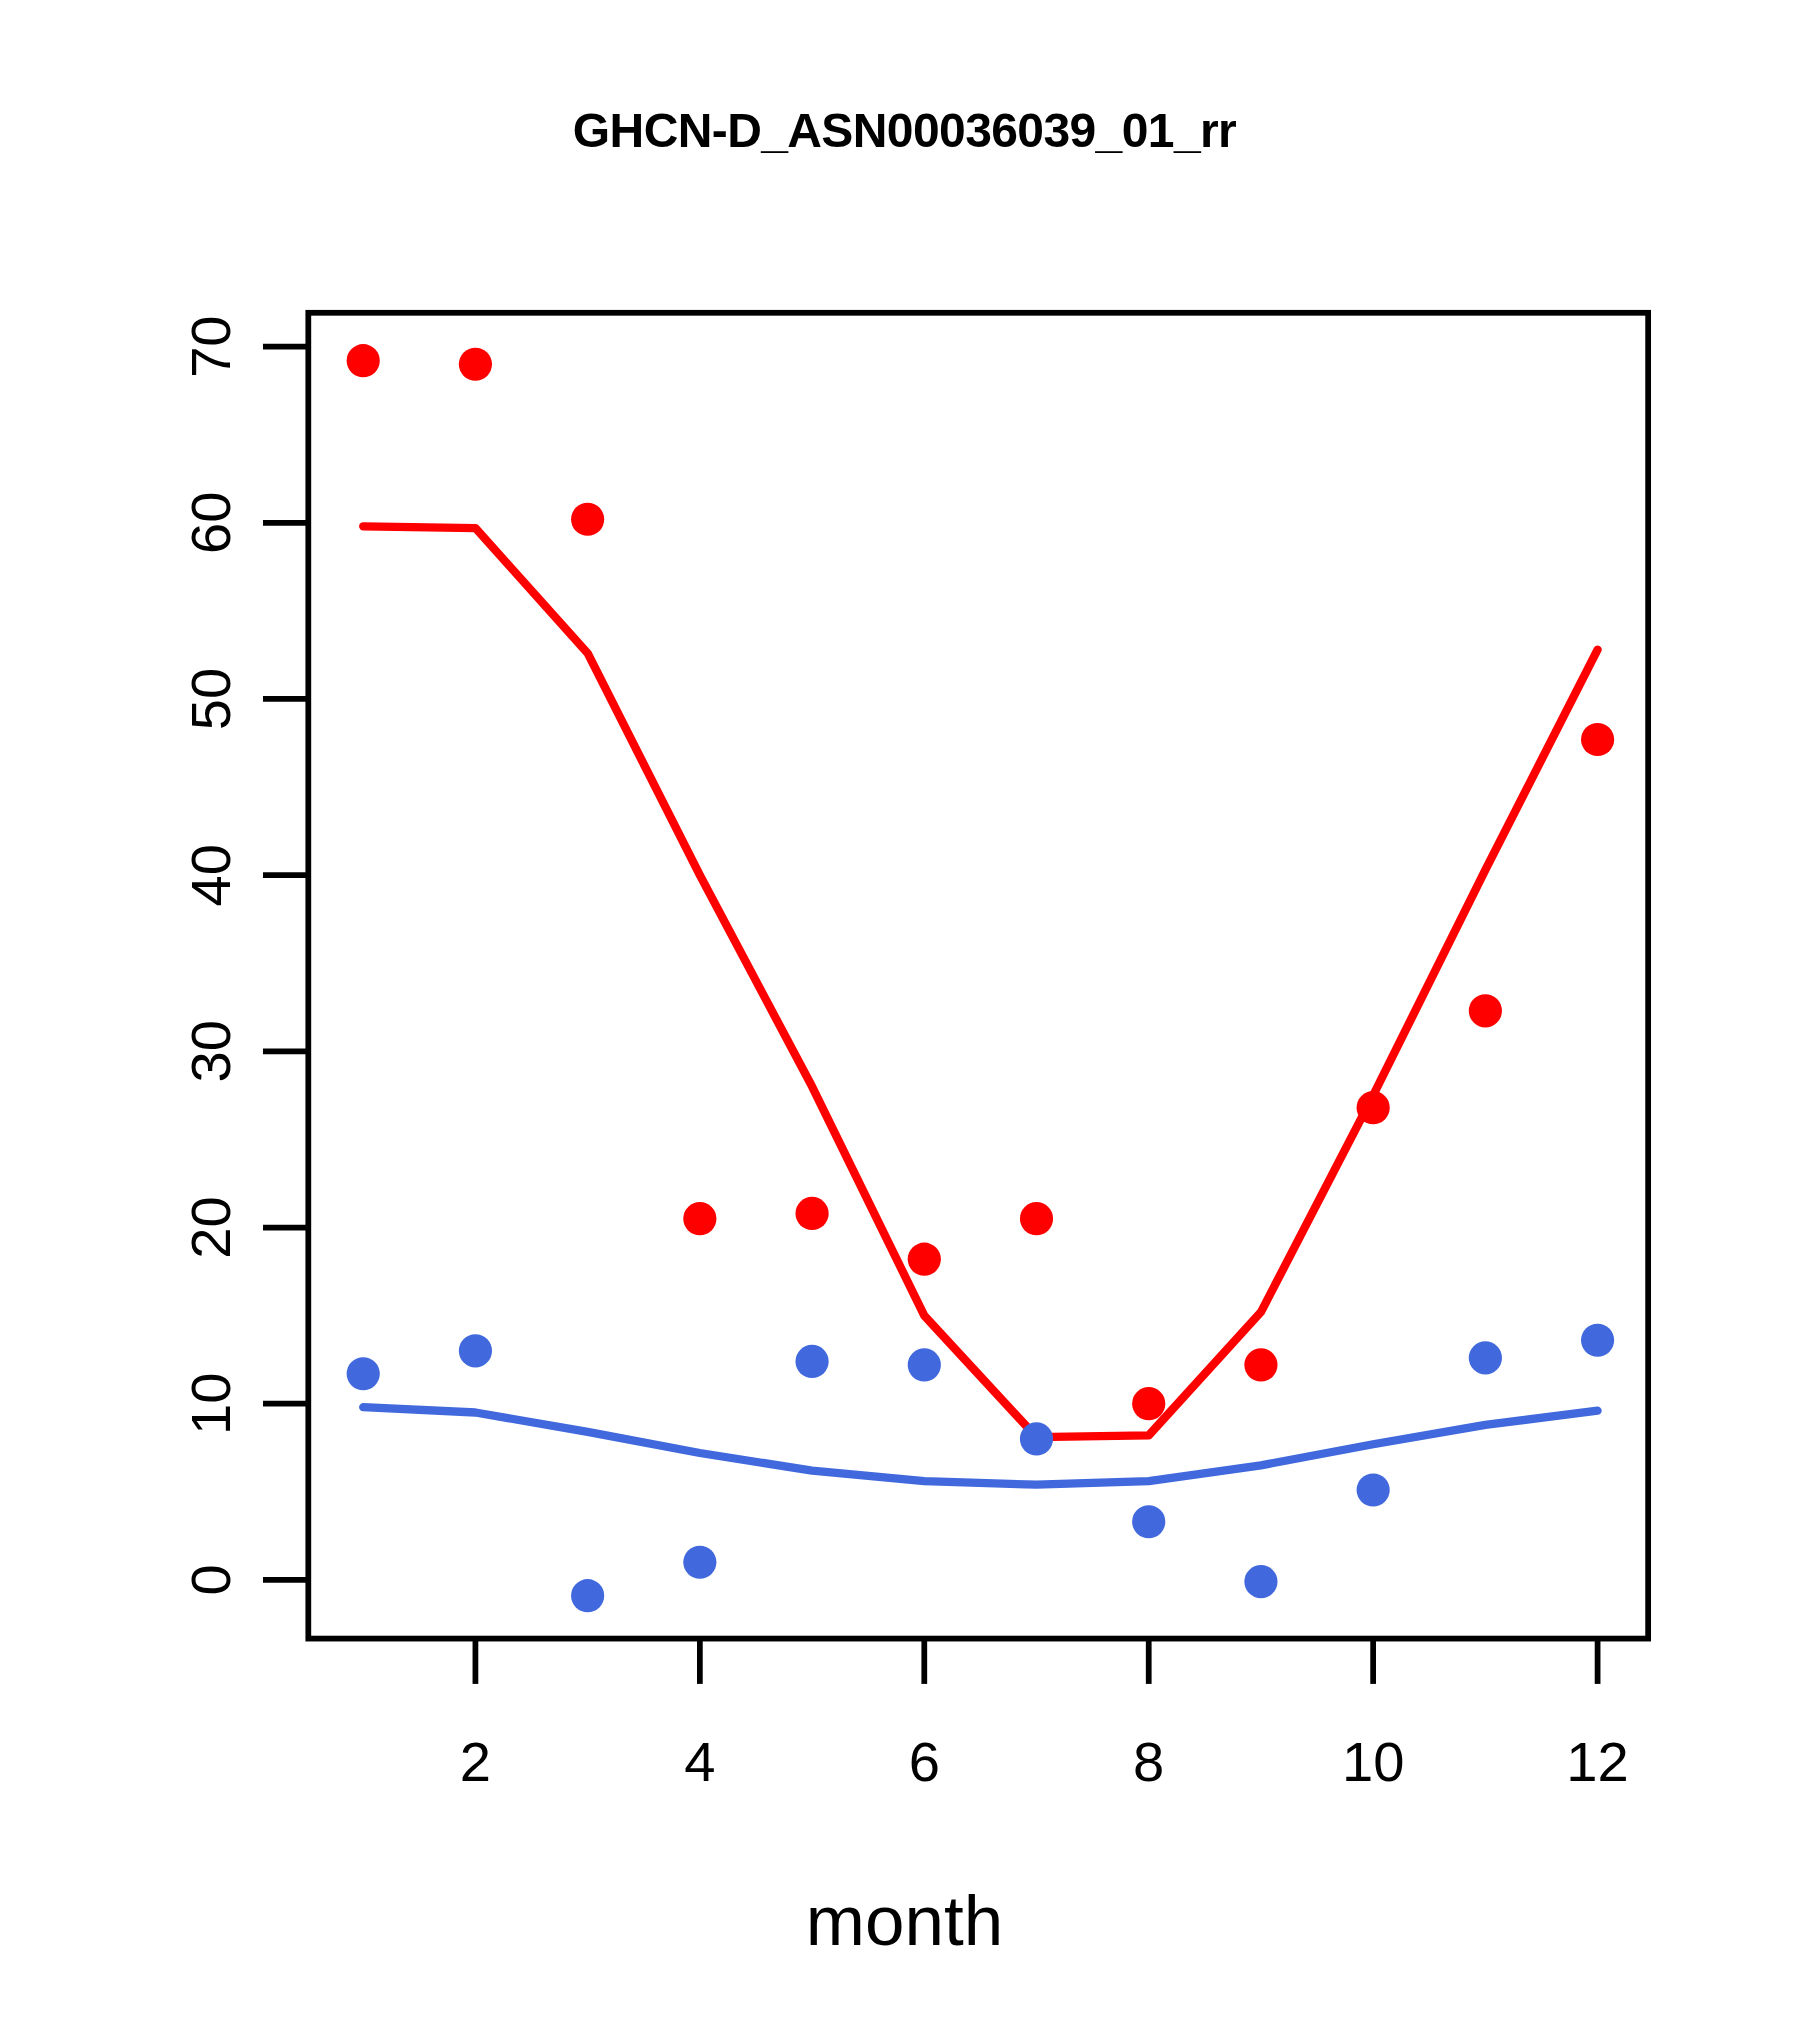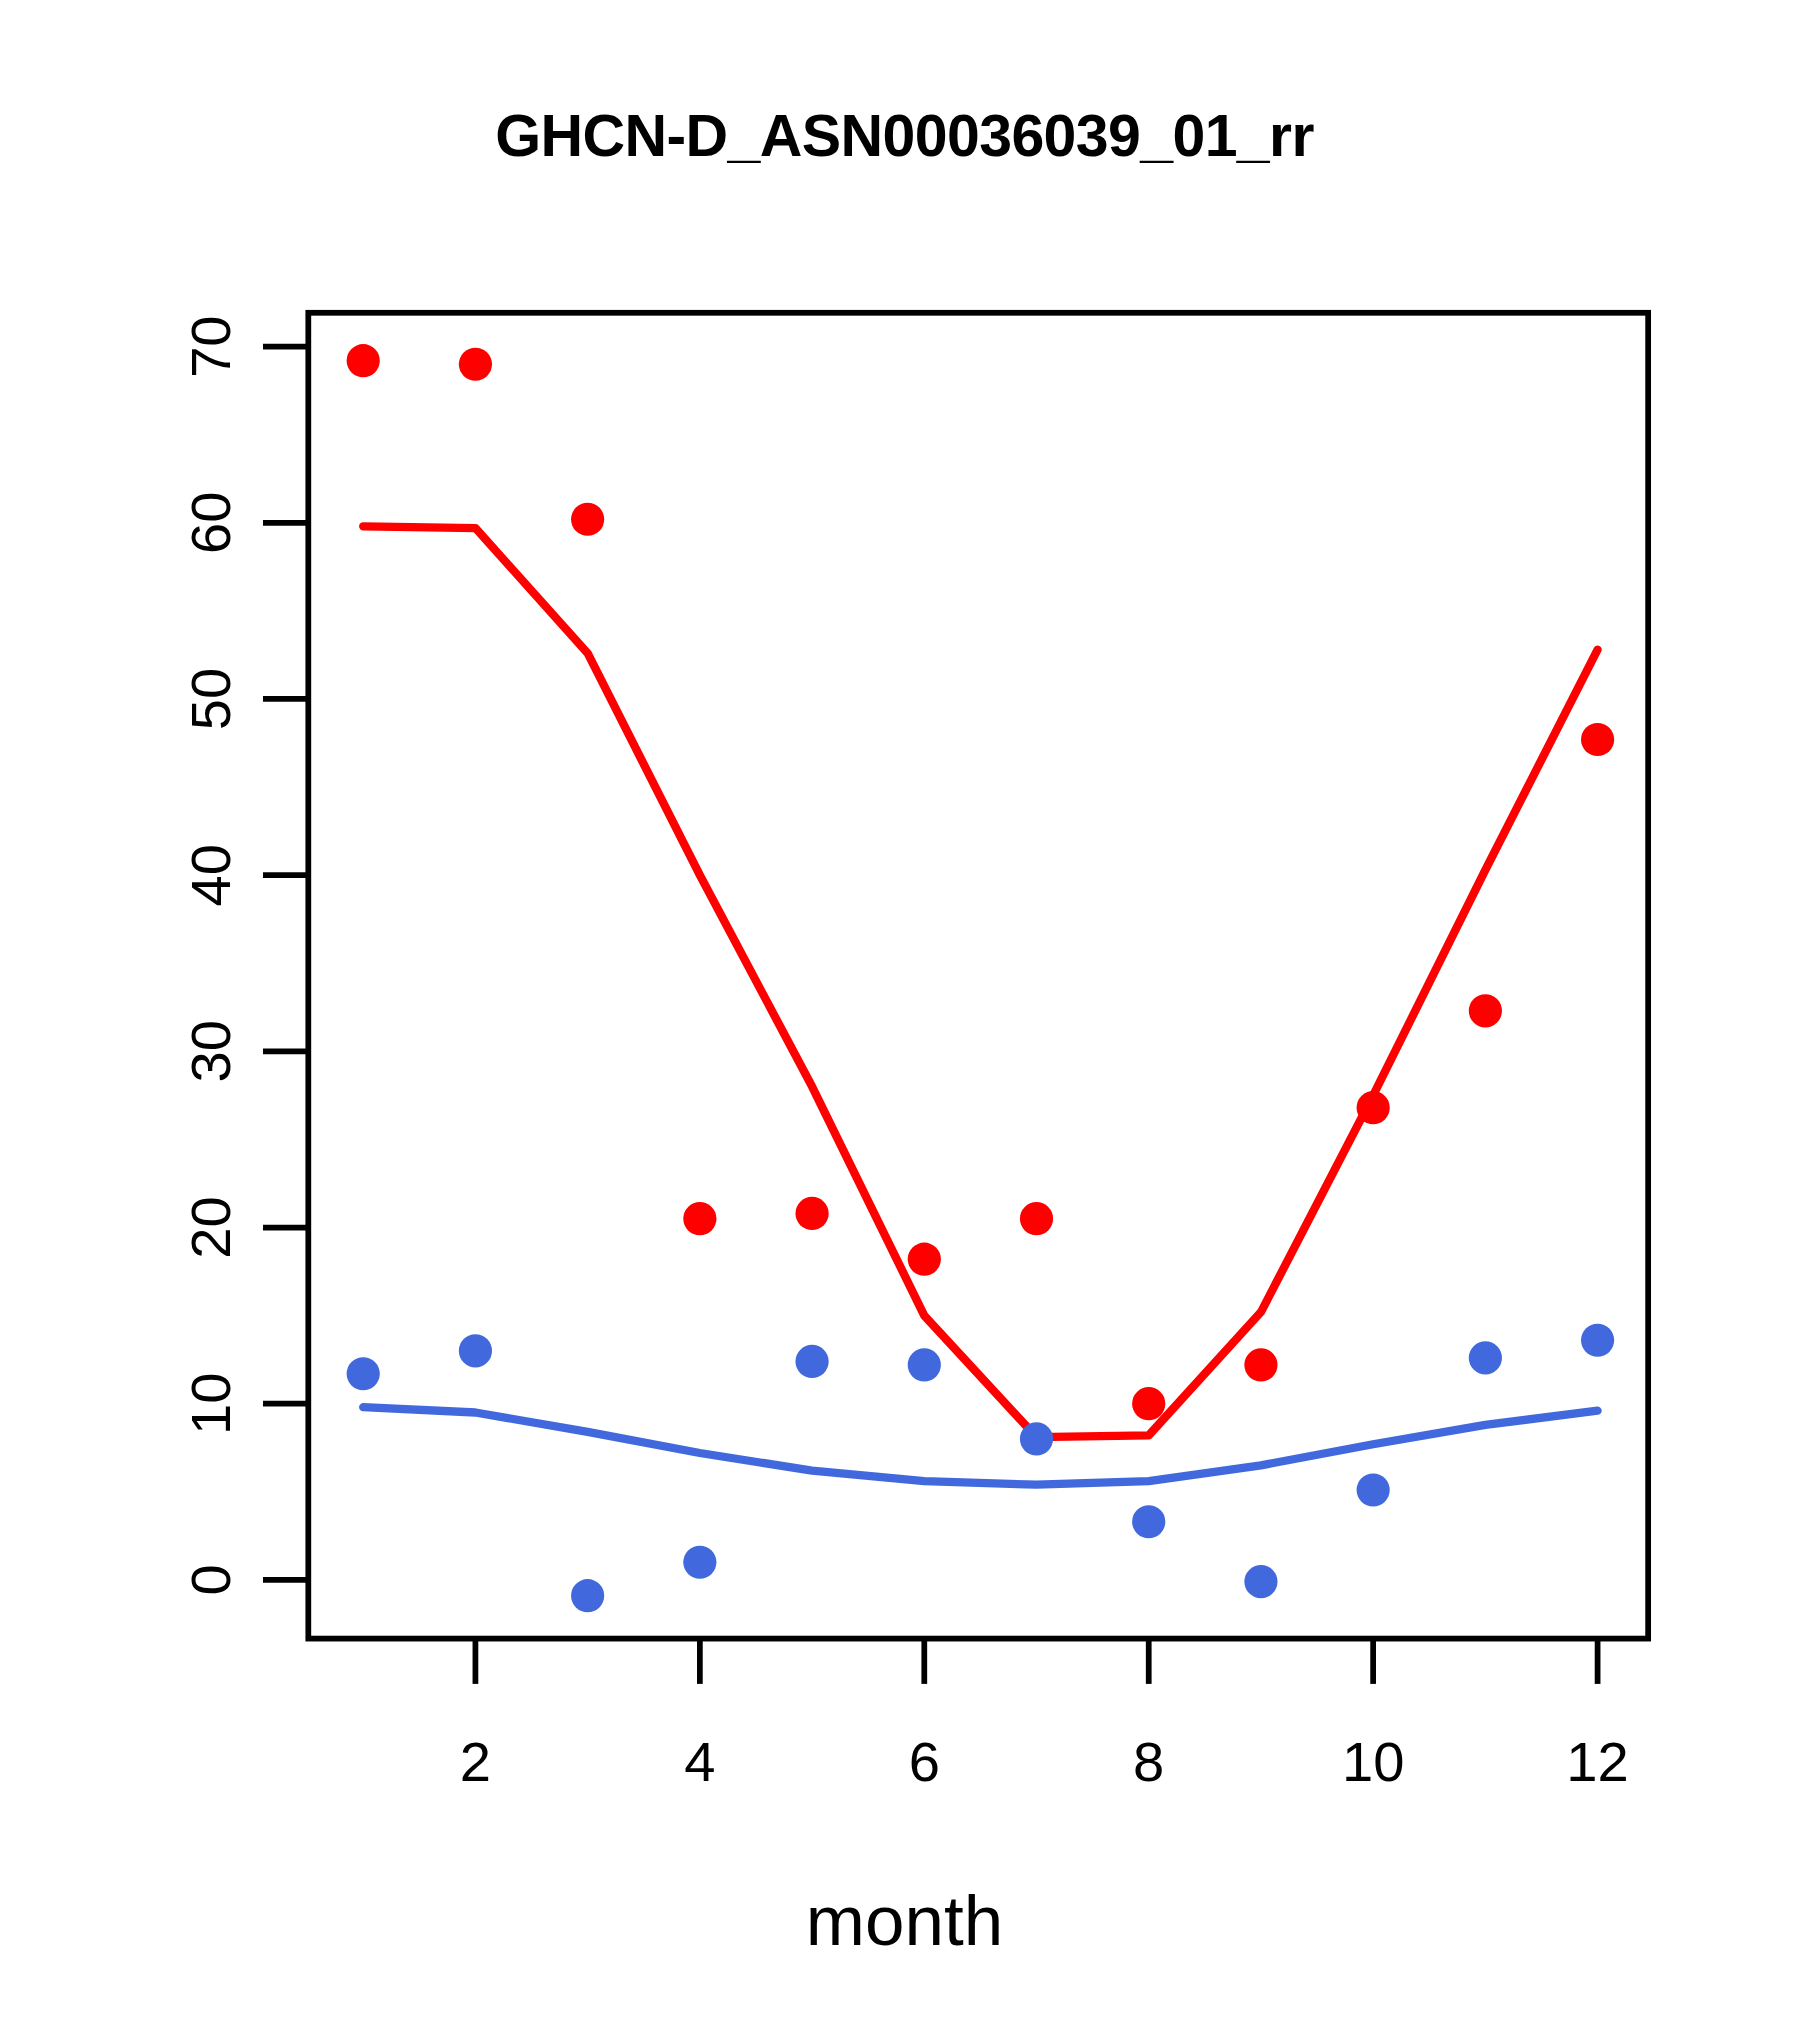--- a/index.html
+++ b/index.html
@@ -20,21 +20,21 @@
     left: 0; top: 0;
     width: 1809px;
     height: 2035px;
   }
   #chart-title {
     position: absolute;
     left: 0;
     top: 107px;
     width: 1809px;
     text-align: center;
-    font-size: 59px;
+    font-size: 48px;
     font-weight: bold;
     letter-spacing: -0.6px;
     white-space: pre;
     line-height: 1.0;
   }
   #xlabel {
     position: absolute;
     left: 0;
     top: 1885px;
     width: 1809px;

